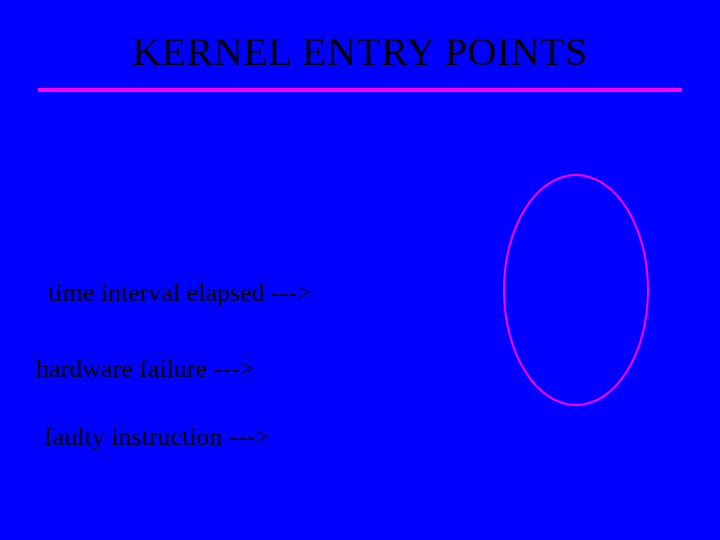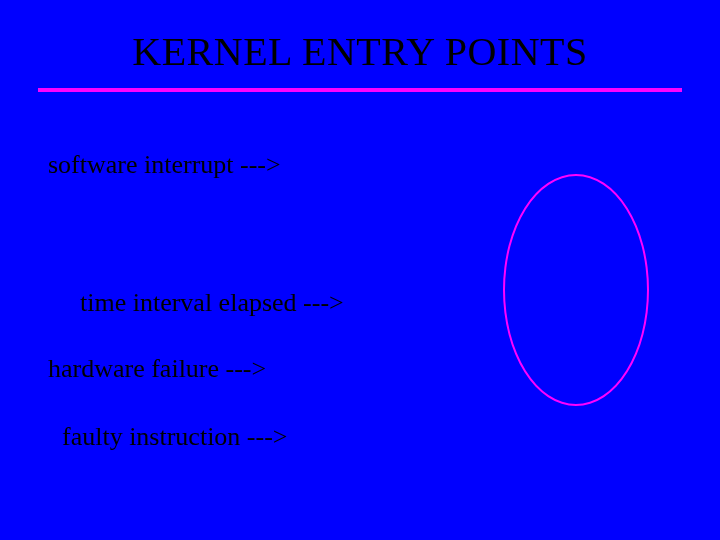--- a/index.html
+++ b/index.html
@@ -35,23 +35,23 @@
     border-top: 4px solid #ff00ff;
   }
   .item {
     position: absolute;
     color: #000000;
     font-size: 26px;
     white-space: nowrap;
   }
   .i1 { top: 150px; left: 48px; }
   .i2 { top: 218px; left: 44px; }
-  .i3 { top: 288px; left: 48px; margin-left: 32px; }
-  .i4 { top: 354px; left: 48px; }
-  .i5 { top: 422px; left: 62px; }
+  .i3 { top: 278px; left: 48px; }
+  .i4 { top: 354px; left: 36px; }
+  .i5 { top: 422px; left: 44px; }
   .kernel-ellipse {
     position: absolute;
     top: 174px;
     left: 503px;
     width: 146px;
     height: 232px;
     border: 2px solid #ff00ff;
     border-radius: 50%;
     box-sizing: border-box;
   }
@@ -66,21 +66,20 @@
 </style>
 </head>
 <body>
 
 <div class="slide">
 
   <div class="title">KERNEL ENTRY POINTS</div>
 
   <div class="underline"></div>
 
-  <div class="item i1">software interrupt ---&gt;</div>
 
 
   <div class="item i3">time interval elapsed ---&gt;</div>
 
   <div class="item i4">hardware failure ---&gt;</div>
 
   <div class="item i5">faulty instruction ---&gt;</div>
 
   <div class="kernel-ellipse"></div>
 

